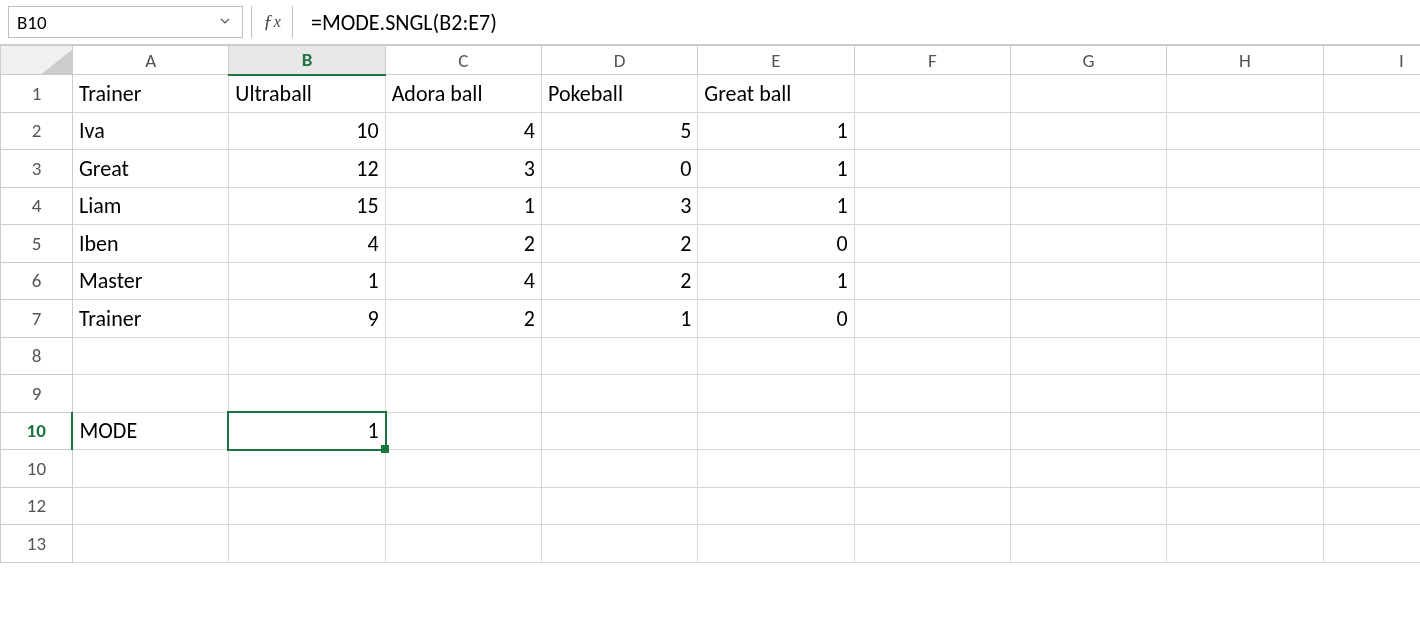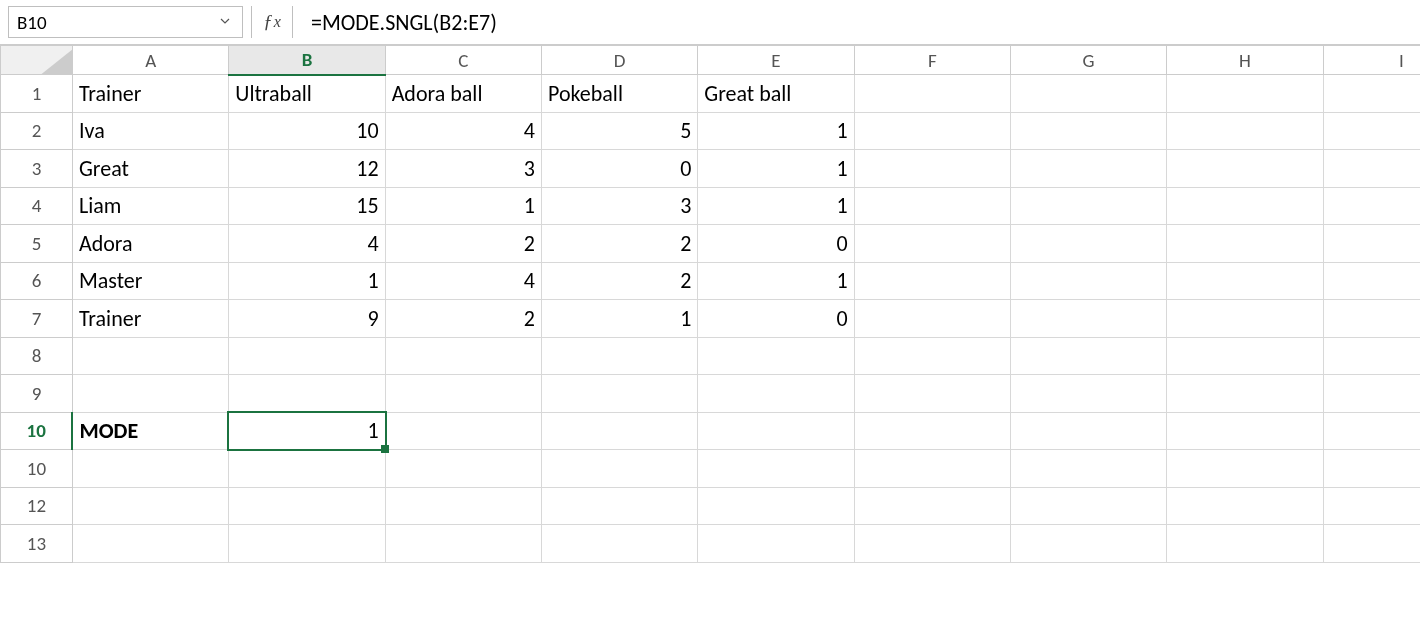--- a/index.html
+++ b/index.html
@@ -101,21 +101,21 @@
 
   .cell-inner {
     padding: 2px 6px;
     height: 100%;
     display: flex;
     align-items: center;
     font-size: 22px;
   }
   .txt-left  { justify-content: flex-start; }
   .txt-right { justify-content: flex-end; }
-  .bold { font-weight: bold; }
+  .bold { font-weight: normal; }
 
   
   .sel-cell {
     position: relative;
   }
   .sel-cell::after {
     content: "";
     position: absolute;
     top: -2px; left: -2px; right: -2px; bottom: -2px;
     border: 2px solid #1b7340;
@@ -305,21 +305,21 @@
           <td>
             <div class="cell-inner"></div>
           </td>
           <td>
             <div class="cell-inner"></div>
           </td>
         </tr>
         <tr>
           <th class="row-hdr">5</th>
           <td>
-            <div class="cell-inner txt-left">Adora</div>
+            <div class="cell-inner txt-left">Iben</div>
           </td>
           <td>
             <div class="cell-inner txt-right">4</div>
           </td>
           <td>
             <div class="cell-inner txt-right">2</div>
           </td>
           <td>
             <div class="cell-inner txt-right">2</div>
           </td>

